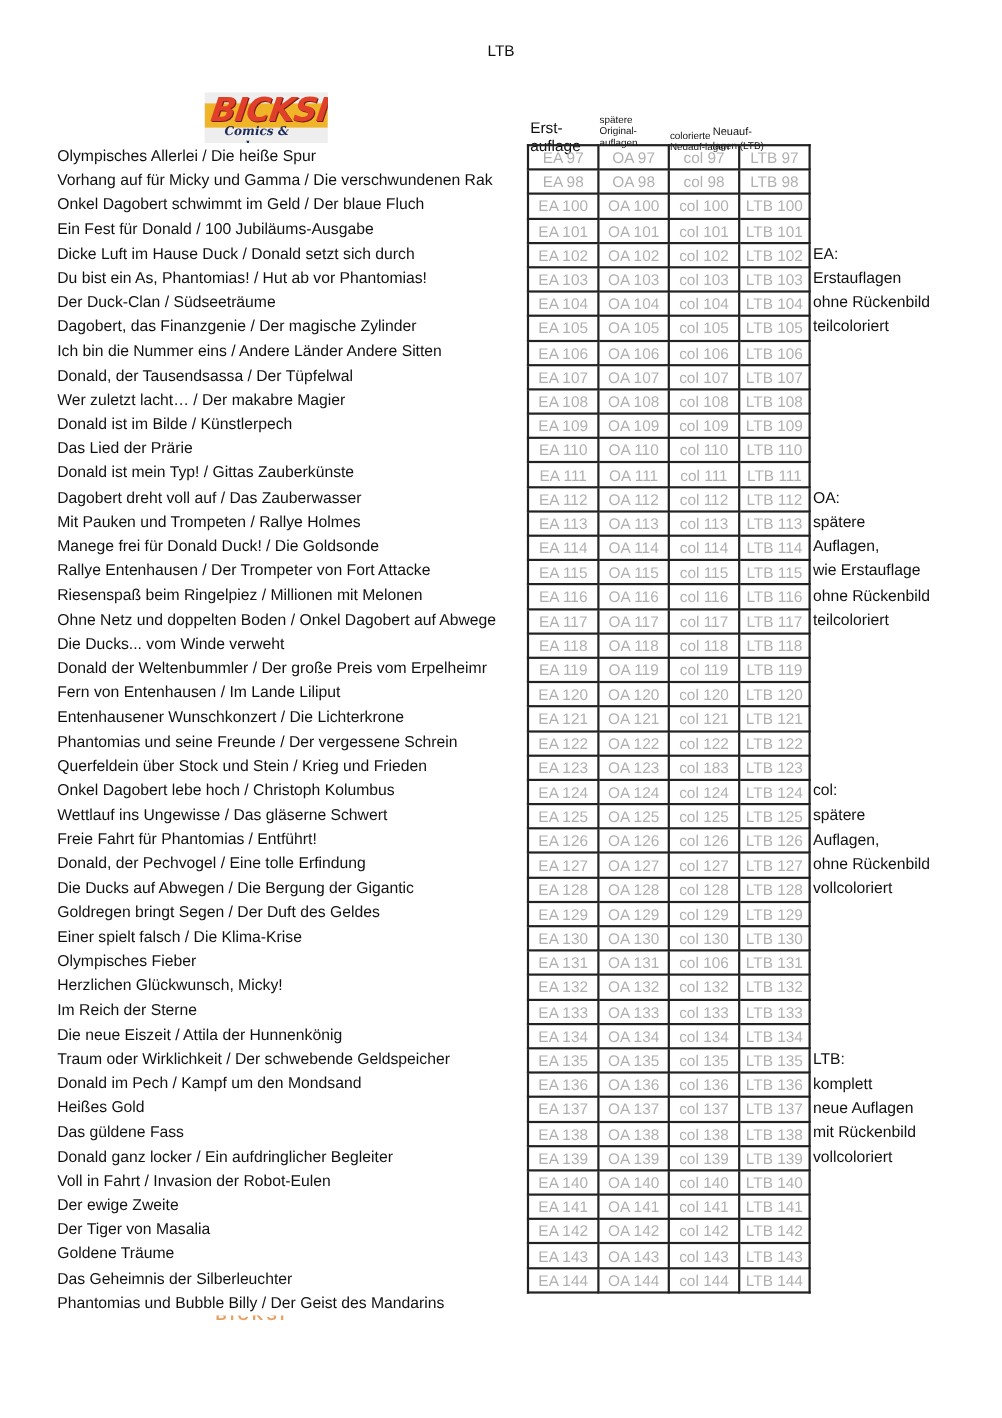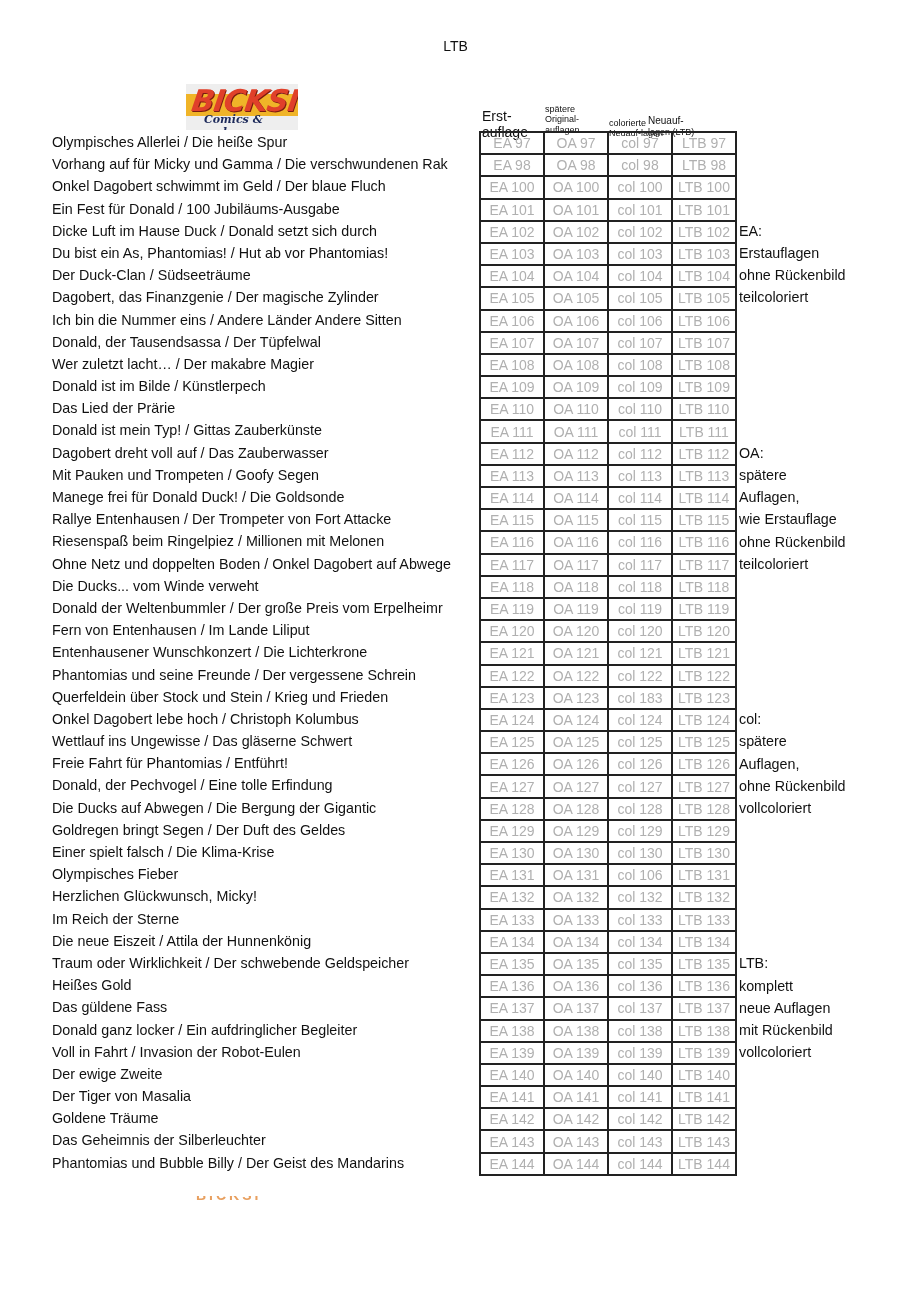--- a/index.html
+++ b/index.html
@@ -70,21 +70,21 @@
     <div class="title-row">Du bist ein As, Phantomias! / Hut ab vor Phantomias!</div>
     <div class="title-row">Der Duck-Clan / Südseeträume</div>
     <div class="title-row">Dagobert, das Finanzgenie / Der magische Zylinder</div>
     <div class="title-row">Ich bin die Nummer eins / Andere Länder Andere Sitten</div>
     <div class="title-row">Donald, der Tausendsassa / Der Tüpfelwal</div>
     <div class="title-row">Wer zuletzt lacht… / Der makabre Magier</div>
     <div class="title-row">Donald ist im Bilde / Künstlerpech</div>
     <div class="title-row">Das Lied der Prärie</div>
     <div class="title-row">Donald ist mein Typ! / Gittas Zauberkünste</div>
     <div class="title-row">Dagobert dreht voll auf / Das Zauberwasser</div>
-    <div class="title-row">Mit Pauken und Trompeten / Goofy Segen</div>
+    <div class="title-row">Mit Pauken und Trompeten / Rallye Holmes</div>
     <div class="title-row">Manege frei für Donald Duck! / Die Goldsonde</div>
     <div class="title-row">Rallye Entenhausen / Der Trompeter von Fort Attacke</div>
     <div class="title-row">Riesenspaß beim Ringelpiez / Millionen mit Melonen</div>
     <div class="title-row">Ohne Netz und doppelten Boden / Onkel Dagobert auf Abwege</div>
     <div class="title-row">Die Ducks... vom Winde verweht</div>
     <div class="title-row">Donald der Weltenbummler / Der große Preis vom Erpelheimr</div>
     <div class="title-row">Fern von Entenhausen / Im Lande Liliput</div>
     <div class="title-row">Entenhausener Wunschkonzert / Die Lichterkrone</div>
     <div class="title-row">Phantomias und seine Freunde / Der vergessene Schrein</div>
     <div class="title-row">Querfeldein über Stock und Stein / Krieg und Frieden</div>
@@ -93,20 +93,21 @@
     <div class="title-row">Freie Fahrt für Phantomias / Entführt!</div>
     <div class="title-row">Donald, der Pechvogel / Eine tolle Erfindung</div>
     <div class="title-row">Die Ducks auf Abwegen / Die Bergung der Gigantic</div>
     <div class="title-row">Goldregen bringt Segen / Der Duft des Geldes</div>
     <div class="title-row">Einer spielt falsch / Die Klima-Krise</div>
     <div class="title-row">Olympisches Fieber</div>
     <div class="title-row">Herzlichen Glückwunsch, Micky!</div>
     <div class="title-row">Im Reich der Sterne</div>
     <div class="title-row">Die neue Eiszeit / Attila der Hunnenkönig</div>
     <div class="title-row">Traum oder Wirklichkeit / Der schwebende Geldspeicher</div>
+    <div class="title-row">Donald im Pech / Kampf um den Mondsand</div>
     <div class="title-row">Heißes Gold</div>
     <div class="title-row">Das güldene Fass</div>
     <div class="title-row">Donald ganz locker / Ein aufdringlicher Begleiter</div>
     <div class="title-row">Voll in Fahrt / Invasion der Robot-Eulen</div>
     <div class="title-row">Der ewige Zweite</div>
     <div class="title-row">Der Tiger von Masalia</div>
     <div class="title-row">Goldene Träume</div>
     <div class="title-row">Das Geheimnis der Silberleuchter</div>
     <div class="title-row">Phantomias und Bubble Billy / Der Geist des Mandarins</div>
   </div>

